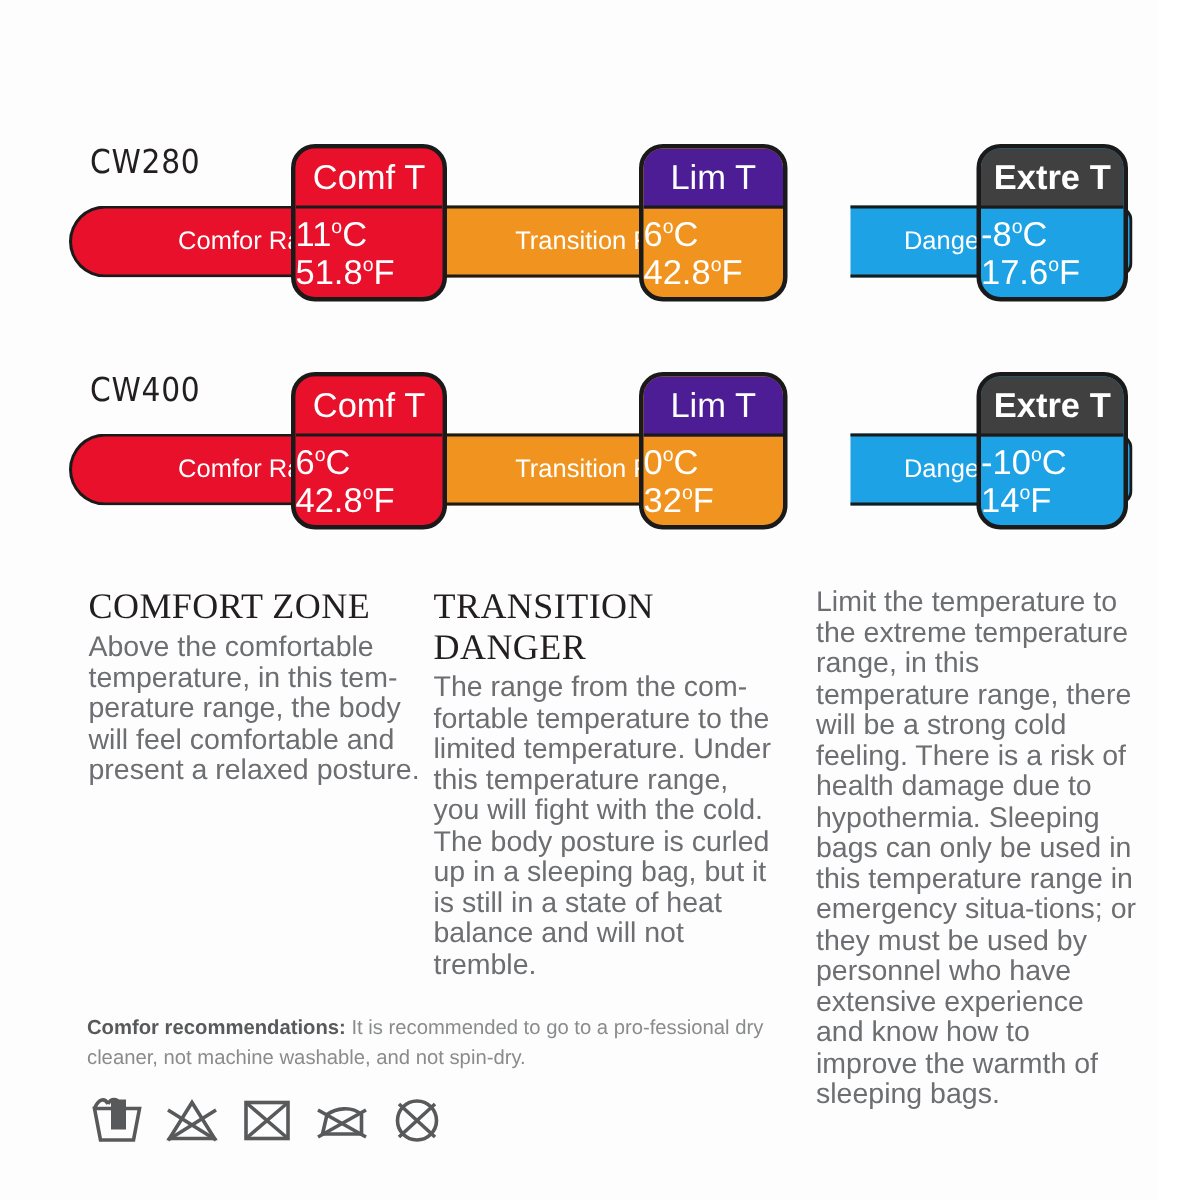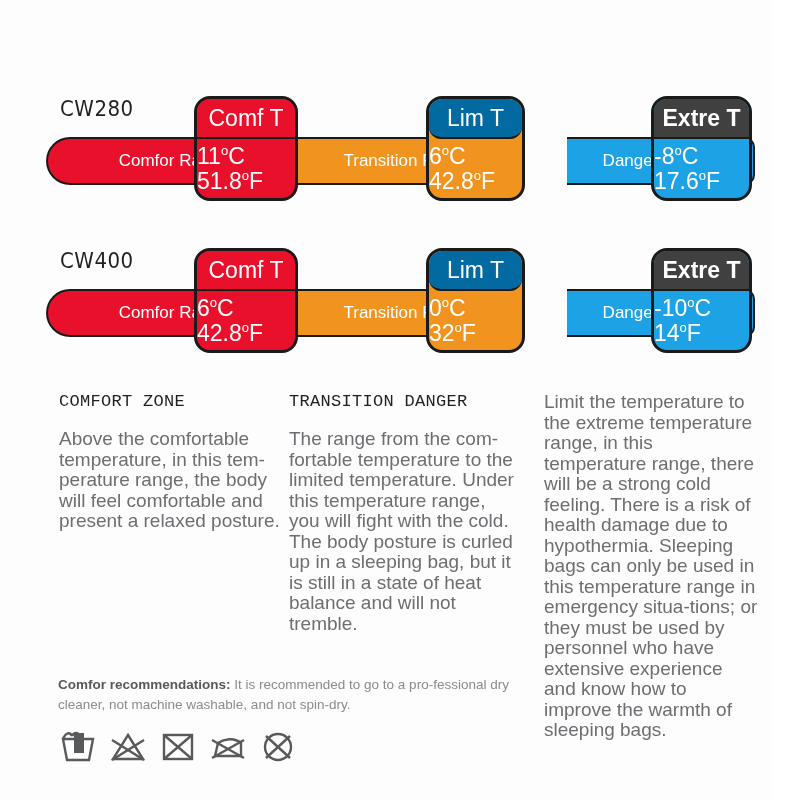--- a/index.html
+++ b/index.html
@@ -86,37 +86,37 @@
     align-items: flex-start; justify-content: center;
     color: #ffffff;
     line-height: 1.05;
   }
   .marker .m-c, .marker .m-f { font-size: 23px; white-space: nowrap; }
   .marker sup { font-size: 13px; vertical-align: super; }
 
   .marker.m-red   { left: 194px; background: #e8102a; }
   .marker.m-red .m-title { background: #e8102a; }
   .marker.m-orange{ left: 426px; background: #f0941f; width: 99px; }
-  .marker.m-orange .m-title { background: #0369a1; border-radius: 12px; }
+  .marker.m-orange .m-title { background: #4c1d95; }
   .marker.m-blue  { left: 651px; background: #1ea2e6; width: 101px; }
   .marker.m-blue .m-title { background: #404040; font-weight: bold; }
 
   
   .columns { position: absolute; left: 0; top: 392px; width: 800px; }
   .col { position: absolute; top: 0; }
   .col-0 { left: 59px; width: 225px; }
   .col-1 { left: 289px; width: 232px; }
   .col-2 { left: 544px; width: 215px; }
 
   .col-title {
-    font-size: 17px;
+    font-size: 24px;
     letter-spacing: 0.3px;
     color: #231f20;
-    margin-bottom: 18px;
-    font-family: Liberation Mono, monospace;
+    margin-bottom: 3px;
+    font-family: Liberation Serif, serif;
   }
   .col-body {
     font-size: 19px;
     line-height: 20.5px;
     color: #6d6e71;
   }
 
   
   .wash { position: absolute; left: 58px; top: 675px; width: 470px; }
   .wash-text { font-size: 13.5px; line-height: 20px; color: #8a8b8d; }

